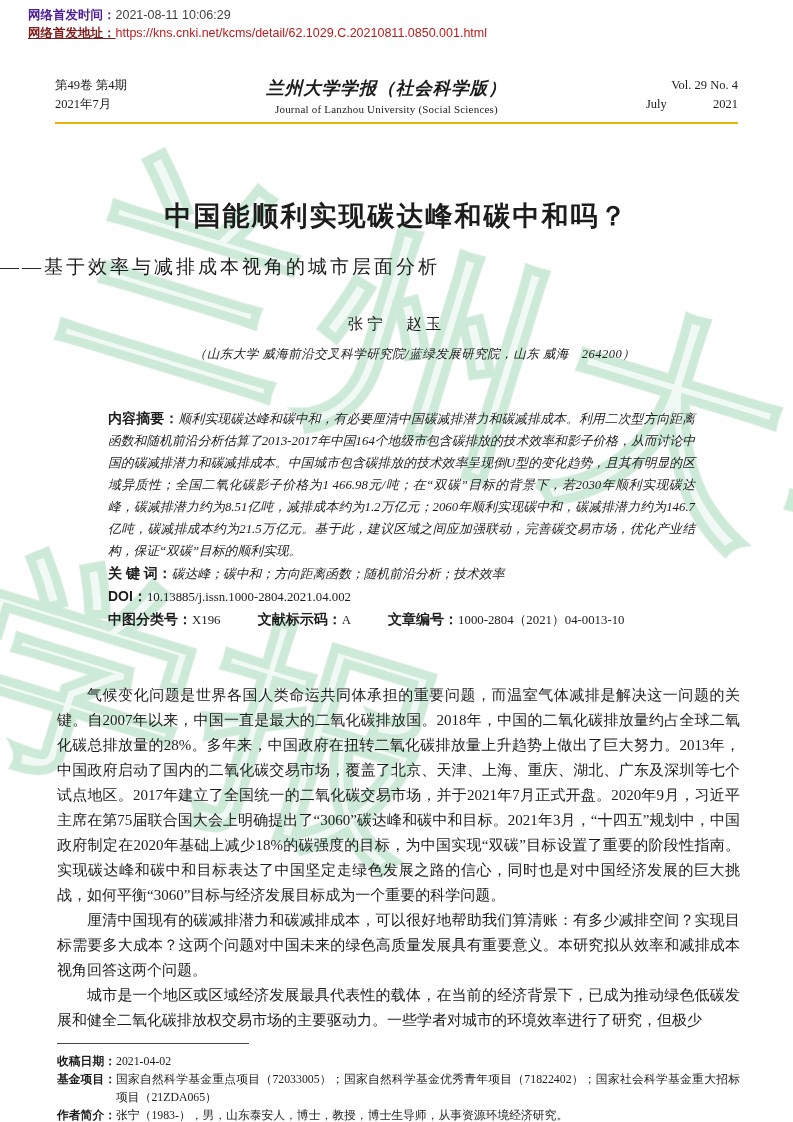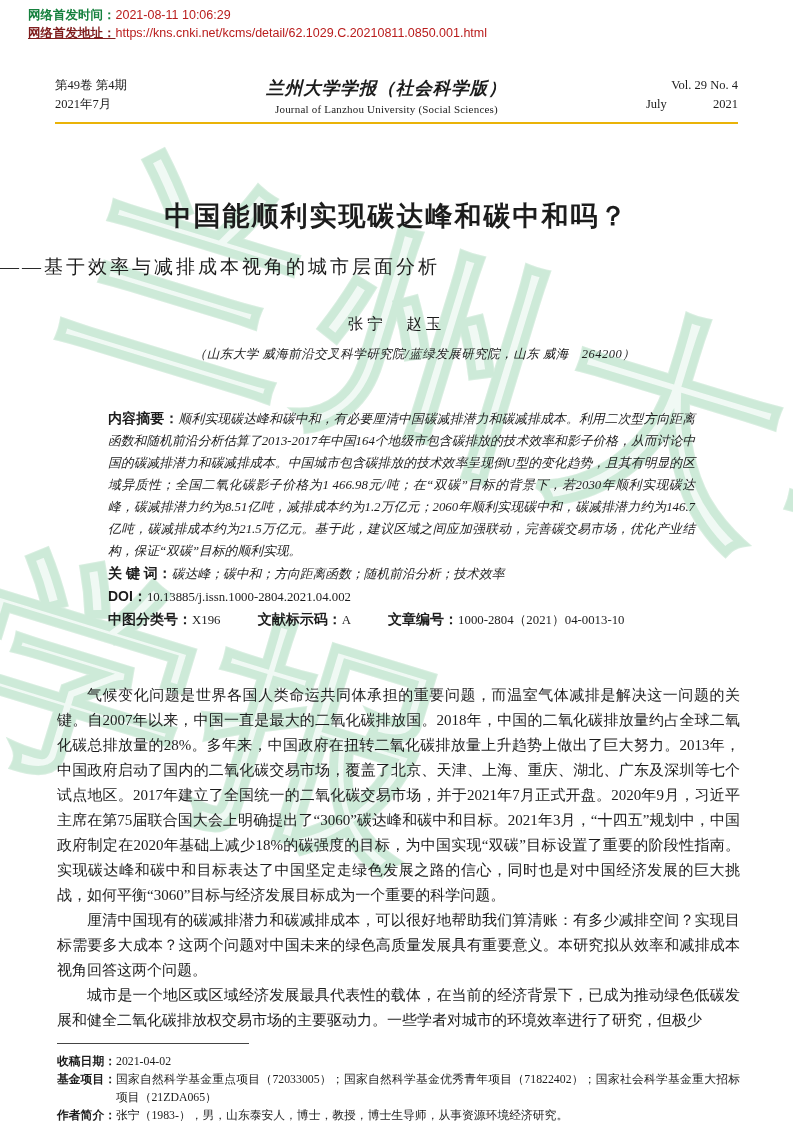--- a/index.html
+++ b/index.html
@@ -29,22 +29,22 @@
     white-space: nowrap;
     font-family: "Liberation Serif", serif;
     letter-spacing: 18px;
   }
   .wm1 { font-size: 230px; top: 240px; left: 60px;  transform: rotate(17deg); }
   .wm2 { font-size: 230px; top: 560px; left: -40px; transform: rotate(17deg); }
   .content { position: relative; z-index: 1; }
 
   
   .meta-block { padding: 6px 0 0 28px; font-size: 12.5px; line-height: 18px; font-family: "Liberation Sans", sans-serif; }
-  .meta-line1 .meta-label { color: #15803d; font-weight: bold; }
-  .meta-line1 .meta-value { color: #b91c1c; }
+  .meta-line1 .meta-label { color: #4c1d95; font-weight: bold; }
+  .meta-line1 .meta-value { color: #404040; }
   .meta-line2 .meta-label { color: #7f1d1d; font-weight: bold; text-decoration: underline; }
   .meta-line2 .meta-url   { color: #b91c1c; text-decoration: none; }
 
   
   .journal-header {
     display: flex; justify-content: space-between; align-items: flex-start;
     margin: 34px 55px 0 55px;
     border-bottom: 2px solid #eab308;
     padding-bottom: 7px;
   }

